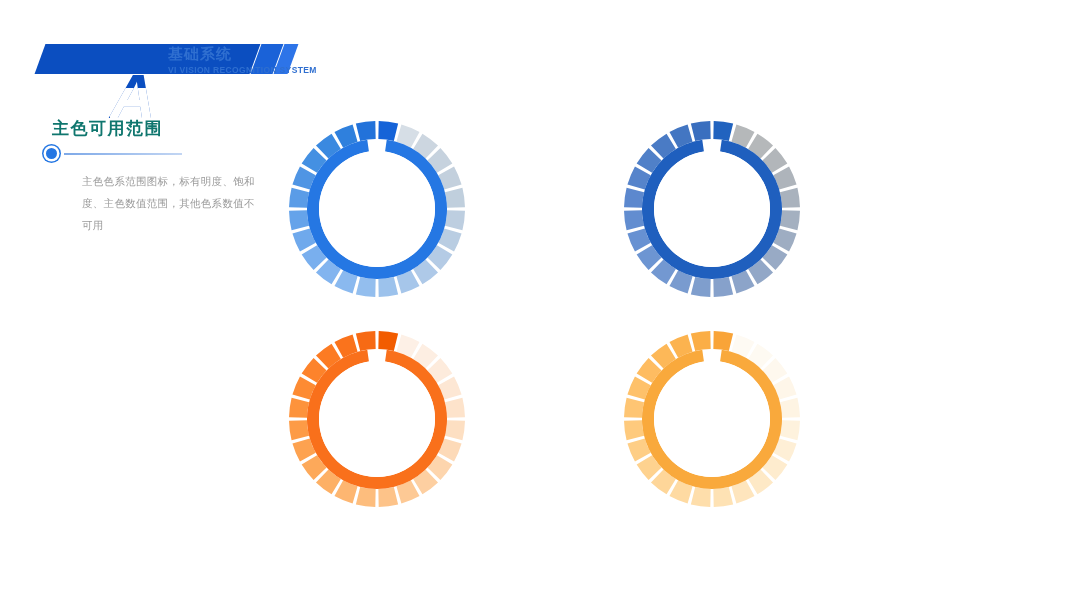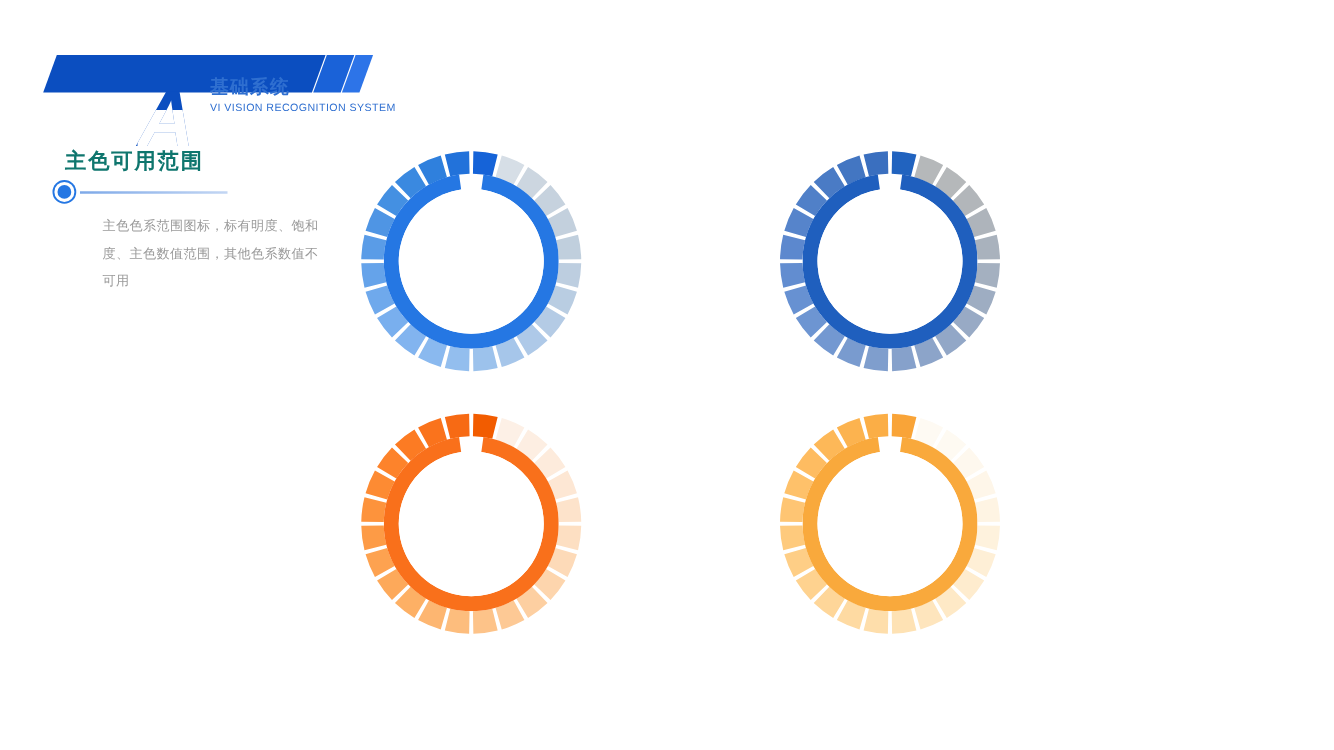--- a/index.html
+++ b/index.html
@@ -72,33 +72,32 @@
     font-style: italic;
     color: #ffffff;
     line-height: 1;
     letter-spacing: -2px;
     clip-path: inset(23px 0 0 0);
   }
   #header-titles {
     position: absolute;
     left: 168px;
     top: 44px;
-    margin-top: 16px;
   }
   #header-title-cn {
     font-size: 15px;
     color: #2f6fd0;
     font-weight: bold;
     letter-spacing: 1px;
     line-height: 19px;
   }
   #header-title-en {
     font-size: 8.5px;
     color: #2f6fd0;
-    font-weight: normal;
+    font-weight: bold;
     letter-spacing: 0.35px;
     line-height: 13px;
     margin-top: 1px;
   }
 
   
   #section-block {
     position: absolute;
     left: 52px;
     top: 118px;

